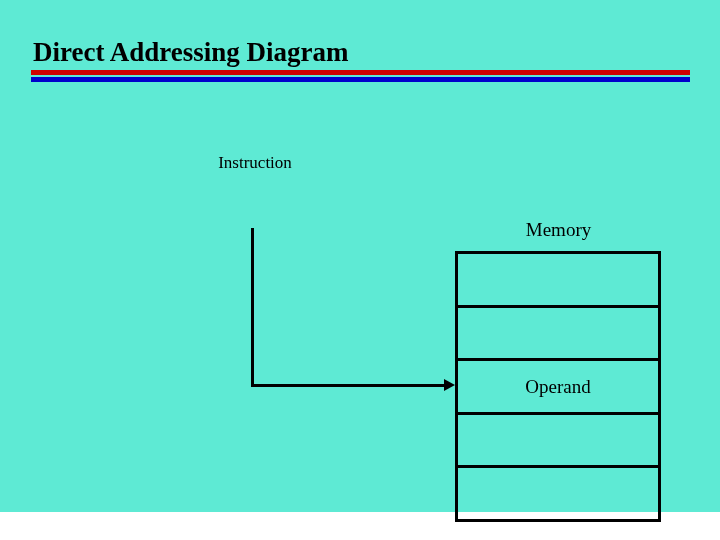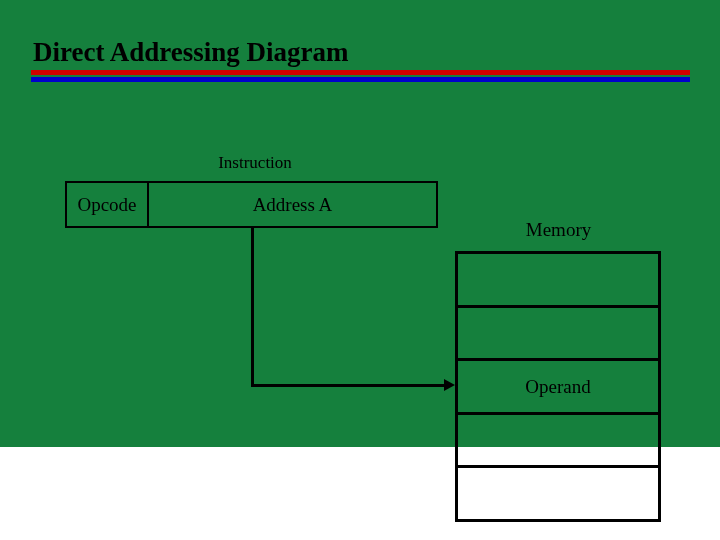--- a/index.html
+++ b/index.html
@@ -13,22 +13,22 @@
     position: relative;
     overflow: hidden;
     font-family: "Liberation Serif", "DejaVu Serif", serif;
     color: #000000;
   }
   #slide {
     position: absolute;
     left: 0;
     top: 0;
     width: 720px;
-    height: 447px;
-    background: #15803d;
+    height: 512px;
+    background: #5eead4;
   }
 
   
   #title-text {
     position: absolute;
     left: 33px;
     top: 36px;
     font-size: 27px;
     font-weight: bold;
     letter-spacing: 0px;
@@ -171,28 +171,20 @@
 <body>
 
 <div id="slide">
 
   <div id="title-text">Direct Addressing Diagram</div>
   <div id="rule-red"></div>
   <div id="rule-blue"></div>
 
   <div id="instruction-label">Instruction</div>
 
-  <div id="instruction-box">
-    <div id="opcode-cell">
-      <span id="opcode-label">Opcode</span>
-    </div>
-    <div id="address-cell">
-      <span id="address-label">Address A</span>
-    </div>
-  </div>
 
   <div id="connector-vertical"></div>
   <div id="connector-horizontal"></div>
   <div id="connector-arrowhead"></div>
 
   <div id="memory-block">
     <div class="memory-cell">
       <span class="memory-cell-label"></span>
     </div>
     <div class="memory-cell">

